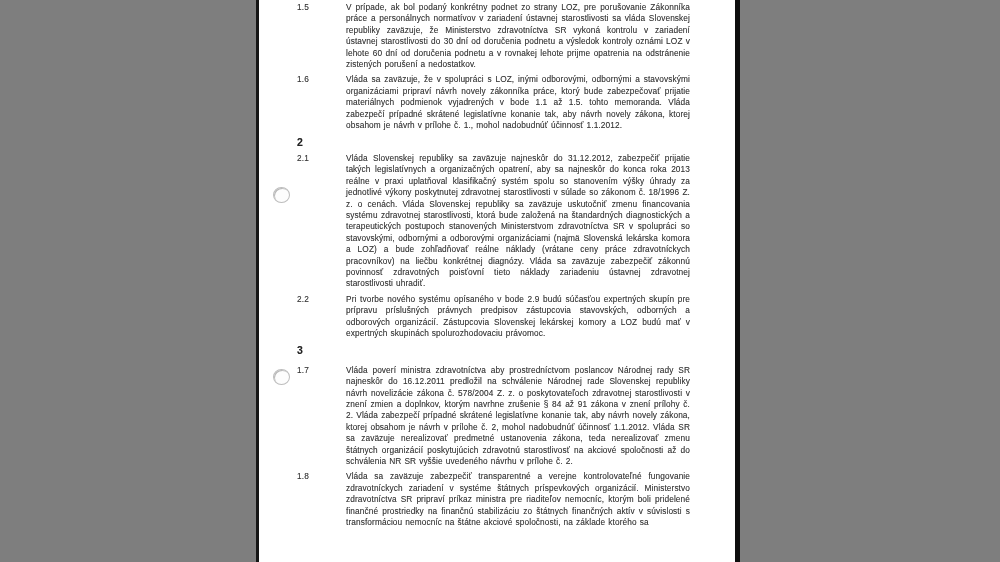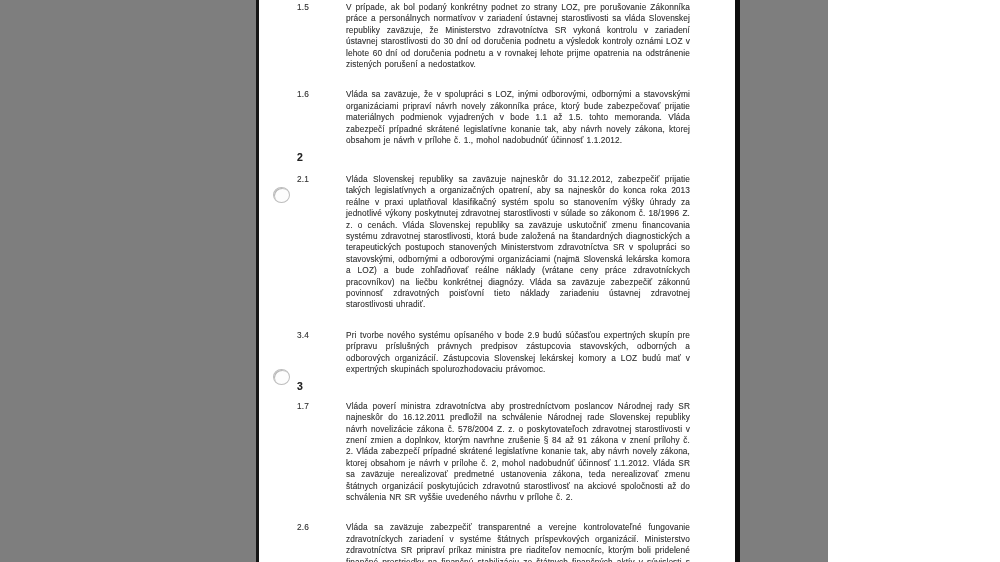--- a/index.html
+++ b/index.html
@@ -5,21 +5,21 @@
   * { margin: 0; padding: 0; box-sizing: border-box; }
 
   html, body {
     width: 1000px; height: 562px;
     overflow: hidden;
     font-family: "Liberation Sans", sans-serif;
   }
 
   .stage {
     position: relative;
-    width: 828px; height: 562px;
+    width: 1000px; height: 562px;
     background: #7e7e7e;
     overflow: hidden;
     padding-left: 16px;
   }
 
   .page {
     position: absolute;
     left: 256px; top: 0;
     width: 484px; height: 562px;
     background: #ffffff;
@@ -44,21 +44,21 @@
     background: #fdfdfd;
   }
   .punch-hole.hole-1 { top: 187px; }
   .punch-hole.hole-2 { top: 369px; }
 
   .clause {
     display: flex;
     align-items: flex-start;
     color: #3a3a3a;
   }
-  .clause + .clause { margin-top: 19px; }
+  .clause + .clause { margin-top: 4px; }
 
   .clause .num {
     flex: 0 0 49px;
     font-size: 8.3px;
     line-height: 11.4px;
     letter-spacing: 0.2px;
     text-shadow: 0 0 0.6px rgba(70,70,70,0.5);
   }
   .clause .body {
     flex: 1 1 auto;
@@ -89,21 +89,21 @@
     line-height: 13.4px;
     text-align: justify;
     text-justify: inter-word;
     letter-spacing: 0.15px;
     word-spacing: 1px;
     text-shadow: 0 0 0.5px rgba(40,40,40,0.45);
   }
 
   .heading.h-2 { margin-top: 5px; margin-bottom: 3px; }
   .heading.h-3 { margin-top: 5px; margin-bottom: 7px; }
-  .clause.c-21 { margin-top: 9px; }
+  .clause.c-21 { margin-top: 3px; }
 </style>
 </head>
 <body>
 
 <div class="stage">
 
   <div class="page">
 
     <span class="punch-hole hole-1"></span>
     <span class="punch-hole hole-2"></span>
@@ -123,33 +123,33 @@
       <div class="heading h-2">
         <span class="num">2</span>
       </div>
 
       <div class="clause c-21">
         <span class="num">2.1</span>
         <div class="body">Vláda Slovenskej republiky sa zaväzuje najneskôr do 31.12.2012, zabezpečiť prijatie takých legislatívnych a organizačných opatrení, aby sa najneskôr do konca roka 2013 reálne v praxi uplatňoval klasifikačný systém spolu so stanovením výšky úhrady za jednotlivé výkony poskytnutej zdravotnej starostlivosti v súlade so zákonom č. 18/1996 Z. z. o cenách. Vláda Slovenskej republiky sa zaväzuje uskutočniť zmenu financovania systému zdravotnej starostlivosti, ktorá bude založená na štandardných diagnostických a terapeutických postupoch stanovených Ministerstvom zdravotníctva SR v spolupráci so stavovskými, odbornými a odborovými organizáciami (najmä Slovenská lekárska komora a LOZ) a bude zohľadňovať reálne náklady (vrátane ceny práce zdravotníckych pracovníkov) na liečbu konkrétnej diagnózy. Vláda sa zaväzuje zabezpečiť zákonnú povinnosť zdravotných poisťovní tieto náklady zariadeniu ústavnej zdravotnej starostlivosti uhradiť.</div>
       </div>
 
       <div class="clause c-22">
-        <span class="num">3.4</span>
+        <span class="num">2.2</span>
         <div class="body">Pri tvorbe nového systému opísaného v bode 2.9 budú súčasťou expertných skupín pre prípravu príslušných právnych predpisov zástupcovia stavovských, odborných a odborových organizácií. Zástupcovia Slovenskej lekárskej komory a LOZ budú mať v expertných skupinách spolurozhodovaciu právomoc.</div>
       </div>
 
       <div class="heading h-3">
         <span class="num">3</span>
       </div>
 
       <div class="clause c-31">
         <span class="num">1.7</span>
         <div class="body">Vláda poverí ministra zdravotníctva aby prostredníctvom poslancov Národnej rady SR najneskôr do 16.12.2011 predložil na schválenie Národnej rade Slovenskej republiky návrh novelizácie zákona č. 578/2004 Z. z. o poskytovateľoch zdravotnej starostlivosti v znení zmien a doplnkov, ktorým navrhne zrušenie § 84 až 91 zákona v znení prílohy č. 2. Vláda zabezpečí prípadné skrátené legislatívne konanie tak, aby návrh novely zákona, ktorej obsahom je návrh v prílohe č. 2, mohol nadobudnúť účinnosť 1.1.2012. Vláda SR sa zaväzuje nerealizovať predmetné ustanovenia zákona, teda nerealizovať zmenu štátnych organizácií poskytujúcich zdravotnú starostlivosť na akciové spoločnosti až do schválenia NR SR vyššie uvedeného návrhu v prílohe č. 2.</div>
       </div>
 
       <div class="clause c-32">
-        <span class="num">2.6</span>
+        <span class="num">1.8</span>
         <div class="body">Vláda sa zaväzuje zabezpečiť transparentné a verejne kontrolovateľné fungovanie zdravotníckych zariadení v systéme štátnych príspevkových organizácií. Ministerstvo zdravotníctva SR pripraví príkaz ministra pre riaditeľov nemocníc, ktorým boli pridelené finančné prostriedky na finančnú stabilizáciu zo štátnych finančných aktív v súvislosti s transformáciou nemocníc na štátne akciové spoločnosti, na základe ktorého sa</div>
       </div>
 
     </div>
   </div>
 </div>
 
 </body></html>

